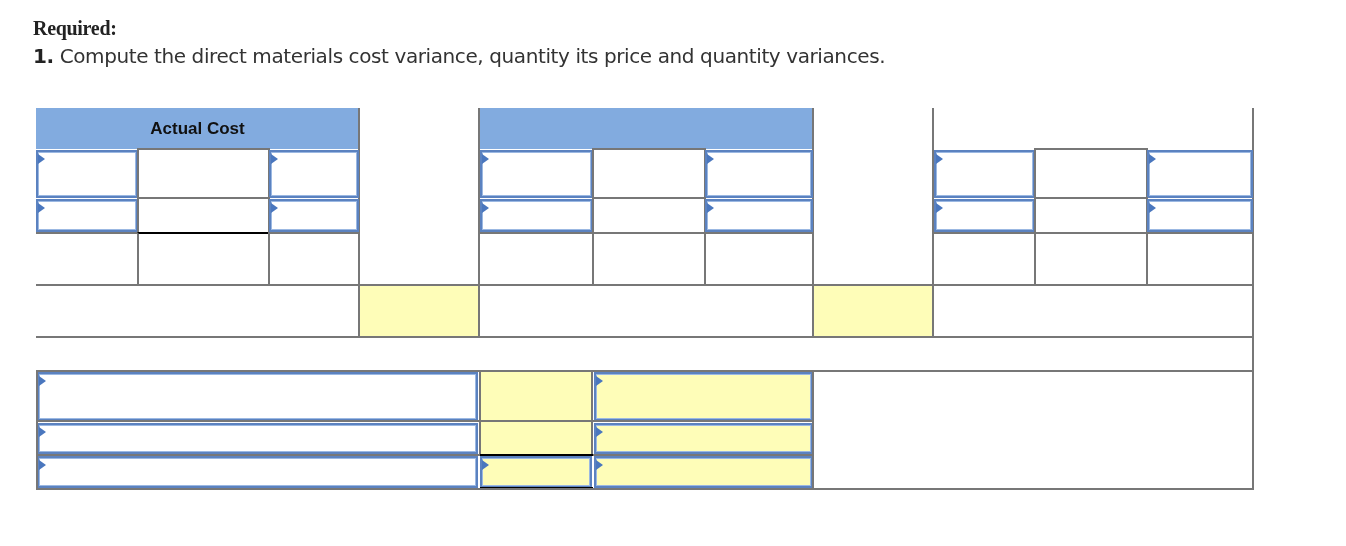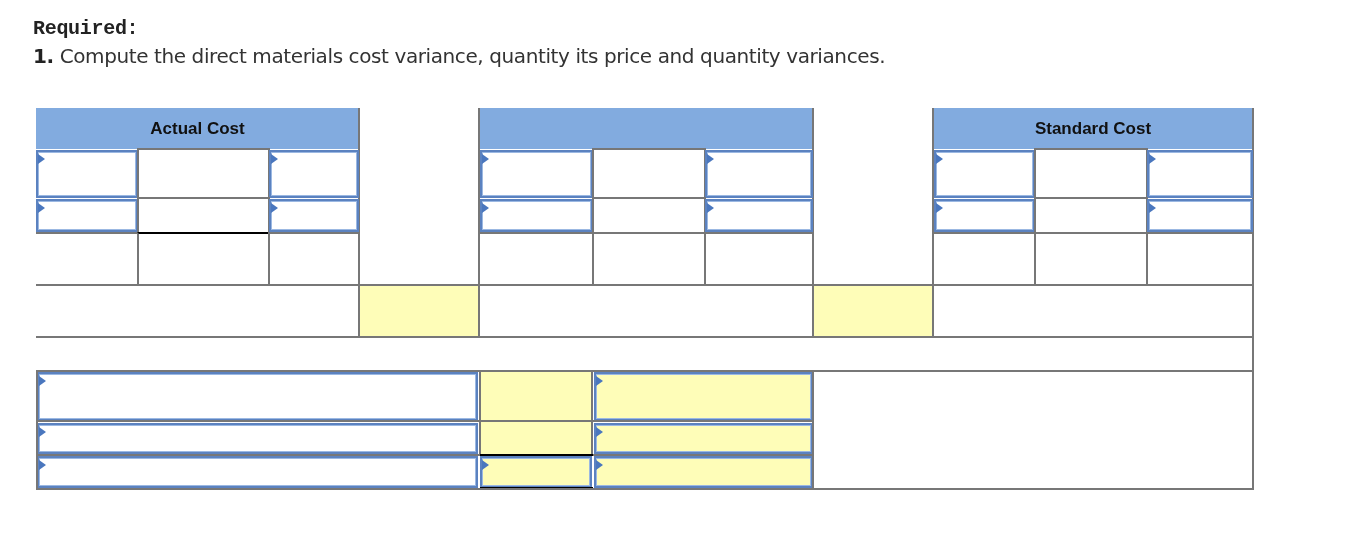--- a/index.html
+++ b/index.html
@@ -1,17 +1,17 @@
 <!DOCTYPE html>
 <html><head>
 <meta charset="utf-8">
 <style>
   html,body{margin:0;padding:0;background:#fff;}
   body{width:1346px;height:546px;position:relative;overflow:hidden;font-family:"Liberation Sans",sans-serif;color:#222;}
-  .req{position:absolute;left:33px;top:17px;font-size:20px;font-weight:bold;color:#222;font-family:Liberation Mono, monospace;letter-spacing:-0.3px;}
+  .req{position:absolute;left:33px;top:17px;font-size:20px;font-weight:bold;color:#222;font-family:Liberation Serif, serif;letter-spacing:-0.3px;}
   .q{position:absolute;left:33px;top:44px;font-size:20px;color:#333;font-family:"DejaVu Sans",sans-serif;letter-spacing:-0.4px;white-space:nowrap;}
   .q b{color:#222;}
   .grid{position:absolute;left:0;top:0;width:1346px;height:394px;text-decoration:underline;}
   .c{position:absolute;box-sizing:border-box;}
   .hdr{background:#82abdf;font-weight:bold;font-size:17px;color:#111;display:flex;align-items:center;justify-content:center;}
   .cell{border:2px solid #777;background:#fff;}
   .yellow{background:#fefdb8;}
   .inp{border:2px solid #5b82c0;box-shadow:inset 0 0 0 1px #9bb8e2;background:#fff;}
   .inp.y{background:#fefdb8;}
   .tri{position:absolute;left:0;top:2px;width:0;height:0;border-top:5px solid transparent;border-bottom:5px solid transparent;border-left:7px solid #4a77be;}
@@ -22,21 +22,20 @@
 </head>
 <body>
 
 <div class="req">Required:</div>
 <div class="q"><b>1.</b><span> Compute the direct materials cost variance, quantity its price and quantity variances.</span></div>
 
 <div class="grid">
 
   <div class="c hdr" style="left:36px;top:108px;width:323px;height:41px;">Actual Cost</div>
   <div class="c hdr" style="left:479px;top:108px;width:334px;height:41px;"></div>
-  <div class="c hdr" style="left:933px;top:108px;width:320px;height:41px;">Standard Cost</div>
 
   <div class="vline" style="left:358px;top:108px;height:229px;"></div>
   <div class="vline" style="left:478px;top:108px;height:229px;"></div>
   <div class="vline" style="left:812px;top:108px;height:229px;"></div>
   <div class="vline" style="left:932px;top:108px;height:229px;"></div>
   <div class="vline" style="left:1252px;top:108px;height:382px;"></div>
 
   <div class="c inp" style="left:36px;top:150px;width:102px;height:48px;">
       <span class="tri"></span>
     </div>

